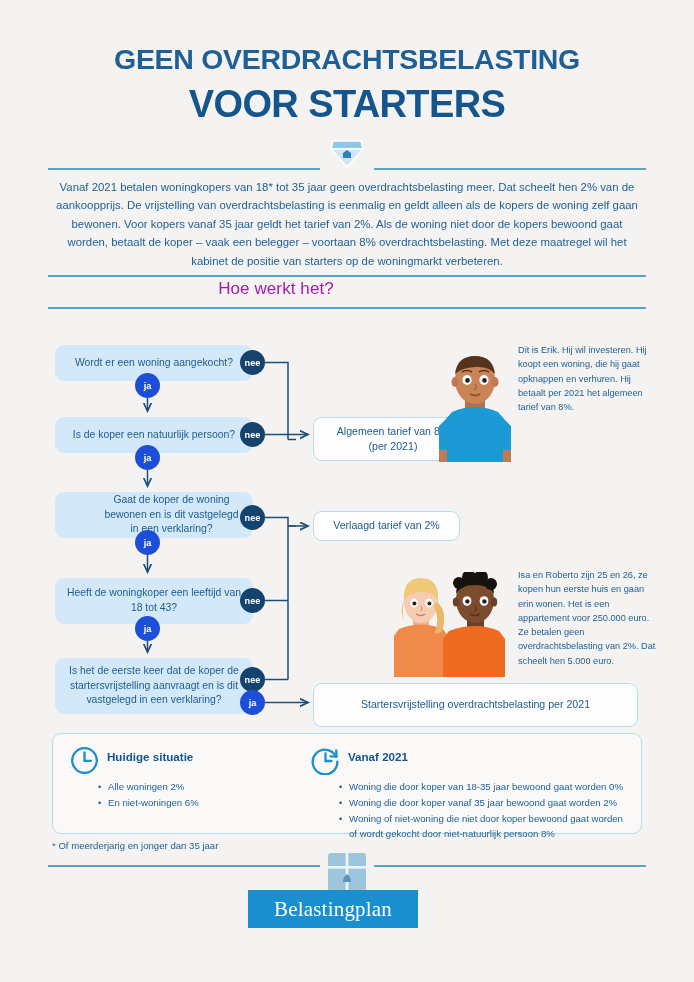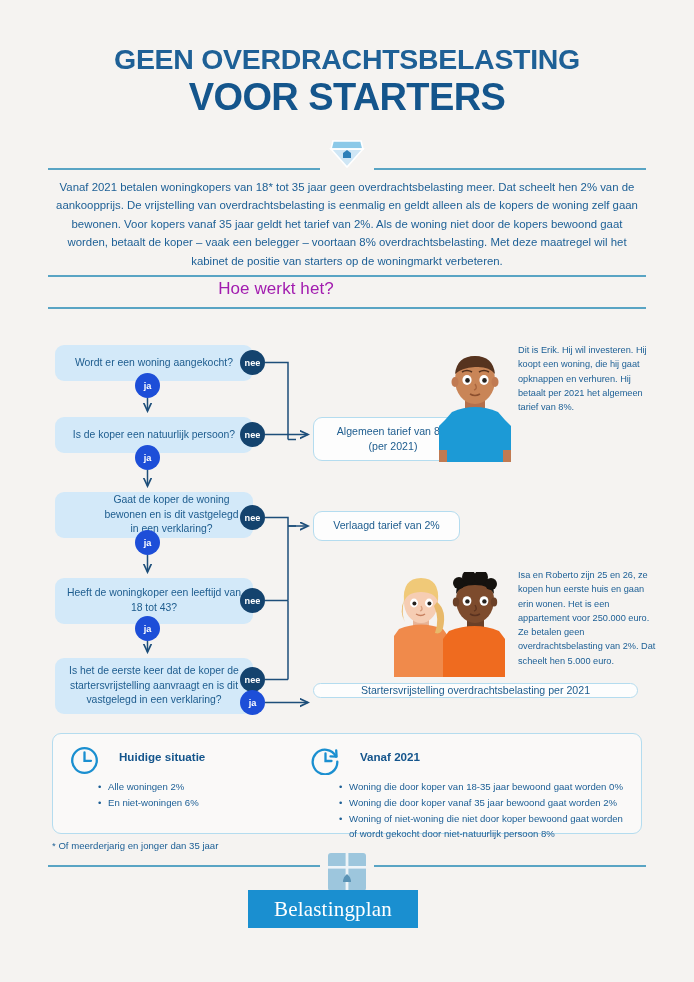--- a/index.html
+++ b/index.html
@@ -39,21 +39,21 @@
     letter-spacing: -0.3px;
     color: #1e6096;
     line-height: 1.08;
   }
   .title-line2 {
     font-size: 38px;
     font-weight: bold;
     letter-spacing: -0.6px;
     color: #14558c;
     line-height: 1.12;
-    margin-top: 1px;
+    margin-top: 8px;
   }
 
   
   .gem-wrap {
     position: absolute;
     top: 139px;
     left: 0;
     width: 694px;
     display: flex;
     justify-content: center;
@@ -163,21 +163,21 @@
     align-items: center;
     justify-content: center;
     text-align: center;
     font-size: 10.6px;
     line-height: 1.42;
     color: #1d5c8e;
     padding: 5px 12px;
   }
   .obox.o1 { top: 417px; left: 313px; width: 160px; height: 44px; }
   .obox.o2 { top: 511px; left: 313px; width: 147px; height: 30px; }
-  .obox.o3 { top: 683px; left: 313px; width: 325px; height: 15px; }
+  .obox.o3 { top: 683px; left: 313px; width: 325px; height: 44px; }
 
   
   .person-erik { position: absolute; top: 352px; left: 432px; }
   .person-duo  { position: absolute; top: 572px; left: 383px; }
 
   
   .note {
     position: absolute;
     font-size: 9.2px;
     line-height: 1.55;
@@ -197,21 +197,21 @@
     border: 1.2px solid #b4dcef;
     border-radius: 9px;
     background: #faf9f8;
   }
   .col-left  { position: absolute; top: 12px; left: 17px;  width: 220px; }
   .col-right { position: absolute; top: 12px; left: 258px; width: 320px; }
 
   .col-head {
     display: flex;
     align-items: flex-start;
-    gap: 20px;
+    gap: 8px;
   }
   .col-title {
     font-size: 11.6px;
     font-weight: bold;
     color: #14558c;
     padding-top: 4px;
   }
   .bullets {
     margin-top: 5px;
     padding-left: 38px;

